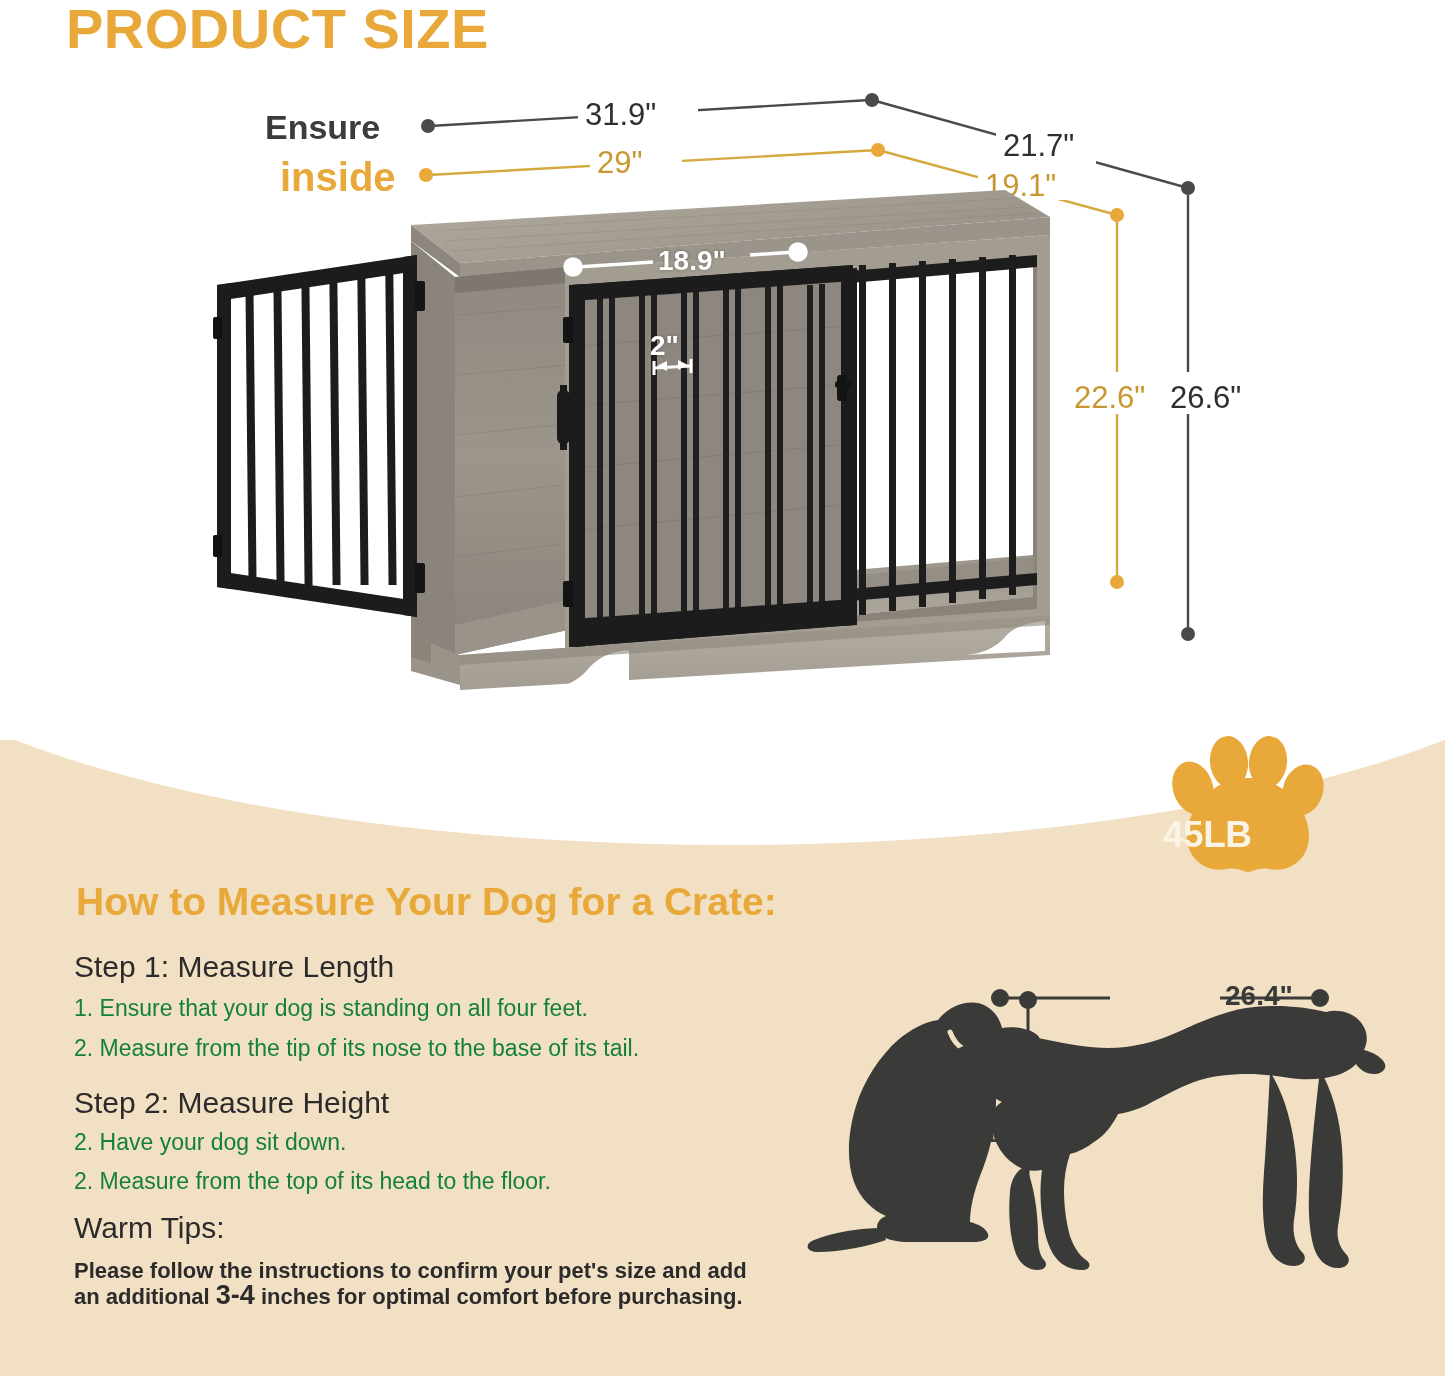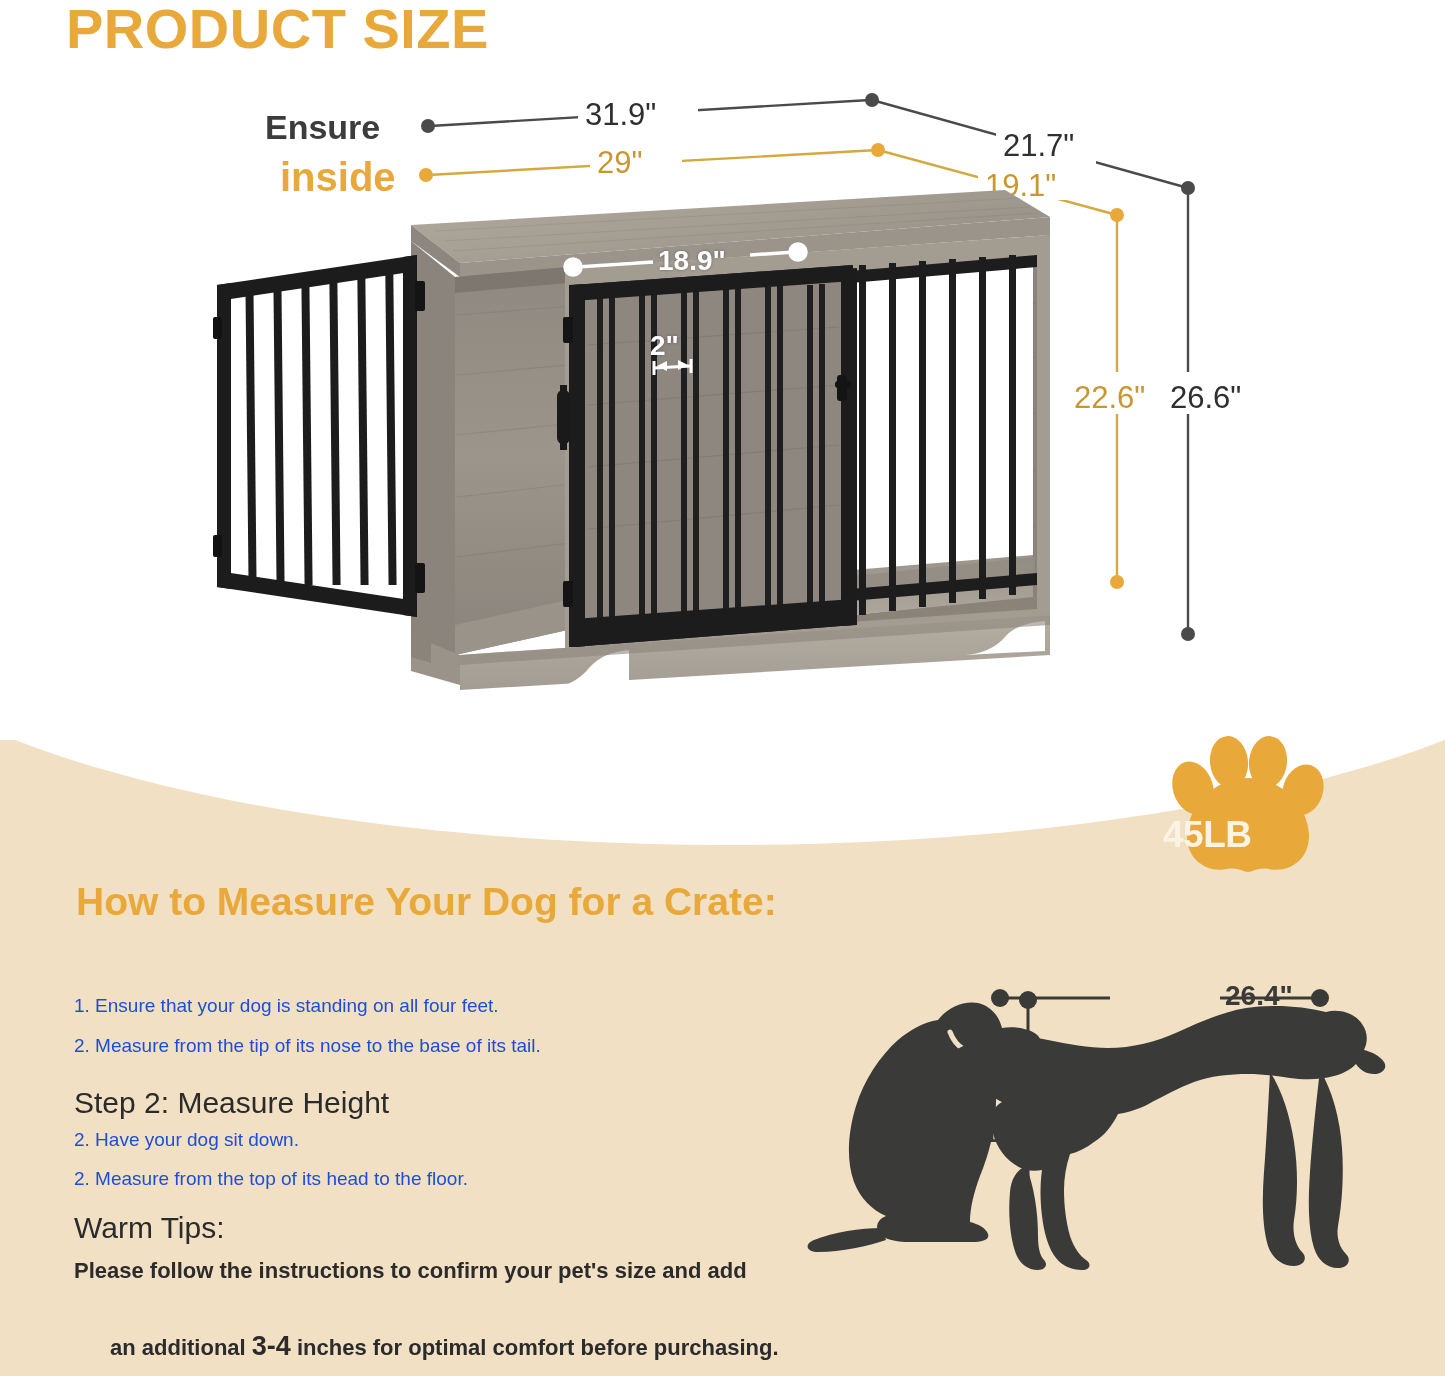--- a/index.html
+++ b/index.html
@@ -61,26 +61,26 @@
     font-size:37px;font-weight:bold;color:#FBF4E4;letter-spacing:-.5px;
   }
 
   
   .how-title{
     position:absolute;left:76px;top:880px;font-size:39px;font-weight:bold;
     color:#E8A93A;white-space:nowrap;
   }
   .step-head{position:absolute;left:74px;font-size:30px;color:#2b2b2b;white-space:nowrap;}
   .sh1{top:950px;} .sh2{top:1086px;}
-  .step-line{position:absolute;left:74px;font-size:19px;color:#1d4ed8;white-space:nowrap;}
+  .step-line{position:absolute;left:74px;font-size:23px;color:#15803d;white-space:nowrap;}
   .s1a{top:995px;} .s1b{top:1035px;}
   .s2a{top:1129px;} .s2b{top:1168px;}
   .warm-head{position:absolute;left:74px;top:1211px;font-size:30px;color:#2b2b2b;white-space:nowrap;}
   .warm-line{position:absolute;left:74px;font-size:22px;font-weight:bold;color:#2b2b2b;white-space:nowrap;}
-  .wl1{top:1258px;} .wl2{top:1331px;margin-left:36px;}
+  .wl1{top:1258px;} .wl2{top:1280px;}
   .warm-line .big{font-size:27px;}
 
   
   #dogs{position:absolute;left:790px;top:960px;width:640px;height:340px;}
   .dog-dim{position:absolute;color:#3a3a38;font-weight:bold;white-space:nowrap;}
   .d-196{left:983px;top:1117px;font-size:28px;}
   .d-264{left:1225px;top:980px;font-size:28px;}
 </style>
 </head>
 <body>
@@ -340,20 +340,21 @@
                C 95 131 90 136 85 136
                C 80 136 75 131 64 133
                C 44 137 24 124 24 100
                C 24 72 50 42 85 42 Z" fill="#E8A93A"></path>
     </svg>
     <div class="paw-text">45LB</div>
   </div>
 
   <div class="how-title">How to Measure Your Dog for a Crate:</div>
 
+  <div class="step-head sh1">Step 1: Measure Length</div>
   <div class="step-line s1a">1. Ensure that your dog is standing on all four feet.</div>
   <div class="step-line s1b">2. Measure from the tip of its nose to the base of its tail.</div>
 
   <div class="step-head sh2">Step 2: Measure Height</div>
   <div class="step-line s2a">2. Have your dog sit down.</div>
   <div class="step-line s2b">2. Measure from the top of its head to the floor.</div>
 
   <div class="warm-head">Warm Tips:</div>
   <div class="warm-line wl1">Please follow the instructions to confirm your pet's size and add</div>
   <div class="warm-line wl2">

